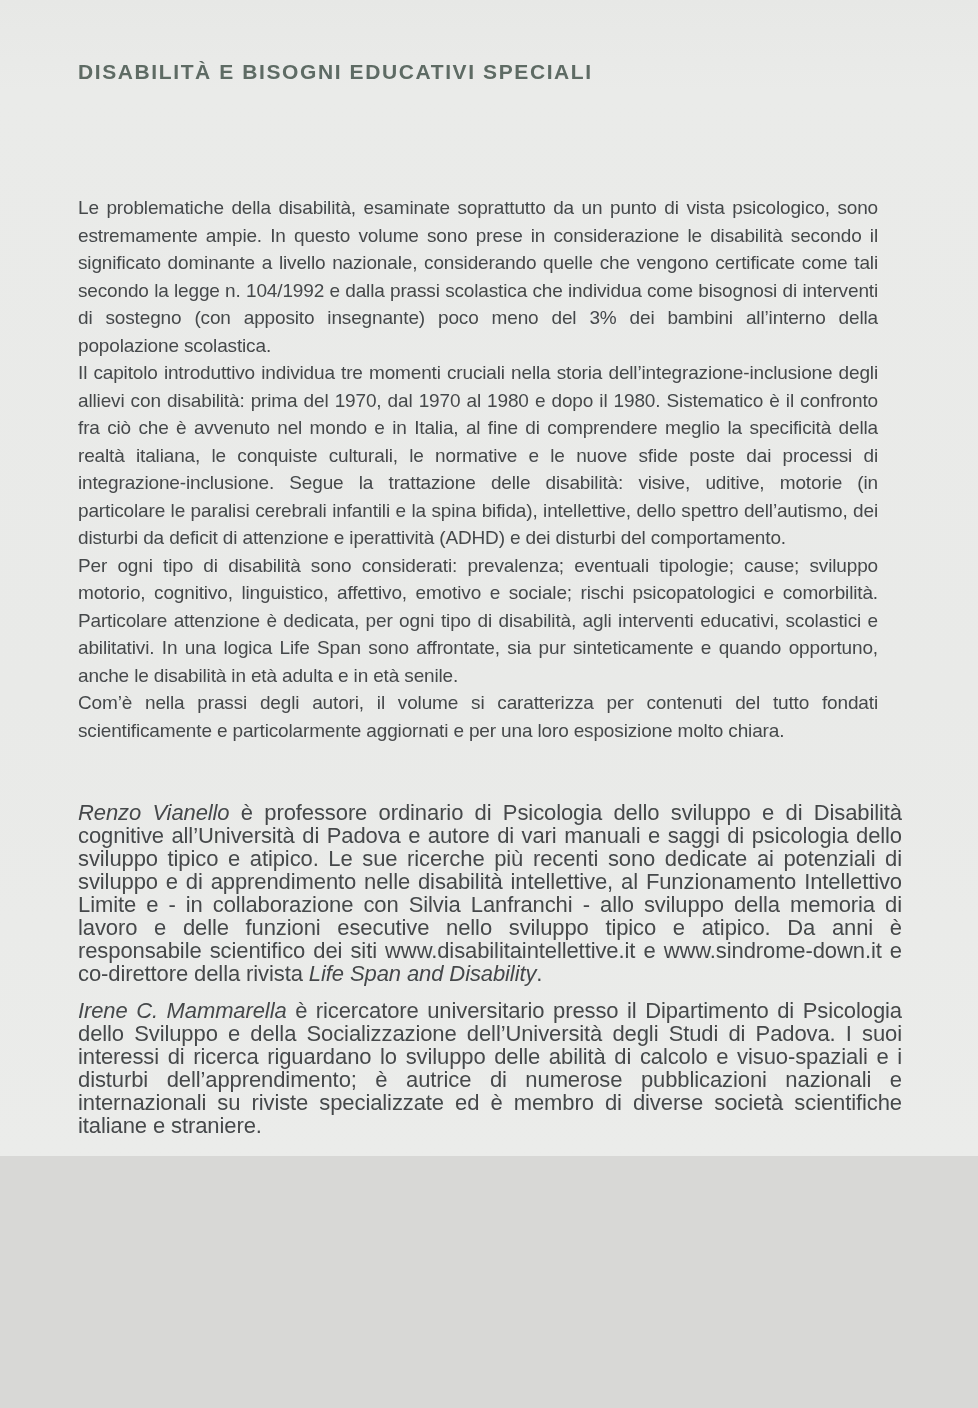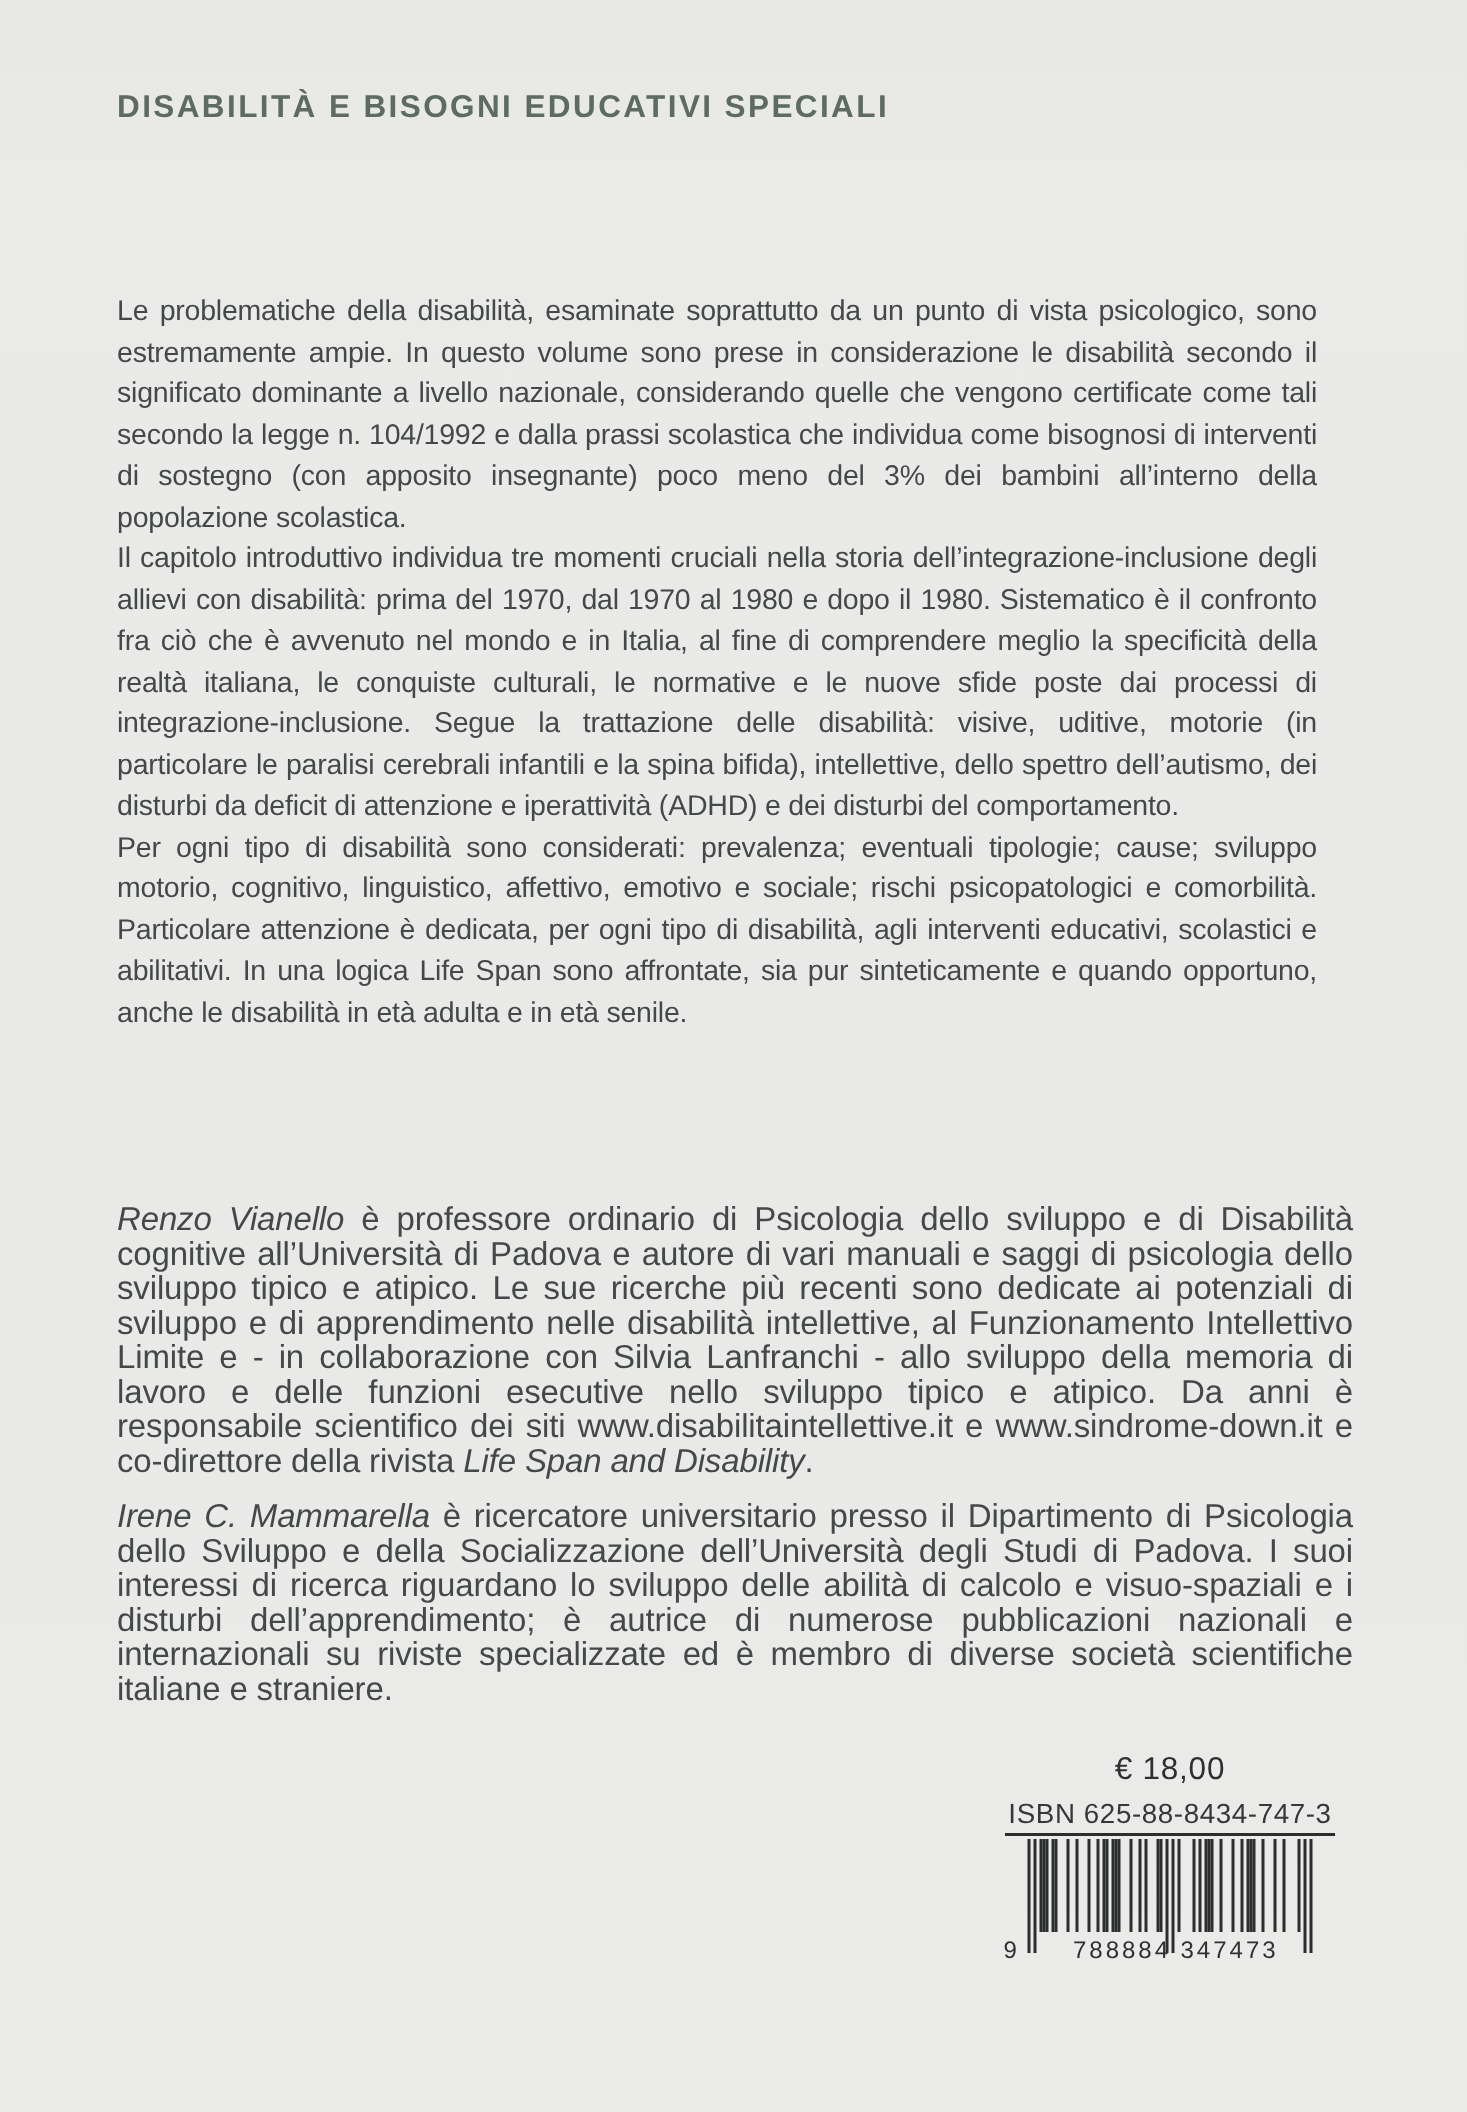--- a/index.html
+++ b/index.html
@@ -1,18 +1,18 @@
 <!DOCTYPE html>
 <html><head>
 <meta charset="utf-8">
 <style>
   html,body{margin:0;padding:0;background:#d8d8d6;}
   .cover{
     position:relative;
-    width:978px;height:1408px;
+    width:978px;height:1156px;
     margin:0 auto;
     background:#e9eae8;
     background-image:linear-gradient(180deg,#e7e8e6 0%,#eaebe9 8%,#e9eae8 60%,#ebecea 100%);
     overflow:hidden;
     font-family:"Liberation Sans",sans-serif;
     color:#47494b;
   }
   .series-title{
     position:absolute;left:78px;top:60px;
     font-size:21px;font-weight:bold;
@@ -81,20 +81,21 @@
 <body>
 
 <div class="cover">
 
   <div class="series-title">DISABILITÀ E BISOGNI EDUCATIVI SPECIALI</div>
 
   <div class="synopsis">
     <p>Le problematiche della disabilità, esaminate soprattutto da un punto di vista psicologico, sono estremamente ampie. In questo volume sono prese in considerazione le disabilità secondo il significato dominante a livello nazionale, considerando quelle che vengono certificate come tali secondo la legge n. 104/1992 e dalla prassi scolastica che individua come bisognosi di interventi di sostegno (con apposito insegnante) poco meno del 3% dei bambini all’interno della popolazione scolastica.</p>
     <p>Il capitolo introduttivo individua tre momenti cruciali nella storia dell’integrazione-inclusione degli allievi con disabilità: prima del 1970, dal 1970 al 1980 e dopo il 1980. Sistematico è il confronto fra ciò che è avvenuto nel mondo e in Italia, al fine di comprendere meglio la specificità della realtà italiana, le conquiste culturali, le normative e le nuove sfide poste dai processi di integrazione-inclusione. Segue la trattazione delle disabilità: visive, uditive, motorie (in particolare le paralisi cerebrali infantili e la spina bifida), intellettive, dello spettro dell’autismo, dei disturbi da deficit di attenzione e iperattività (ADHD) e dei disturbi del comportamento.</p>
     <p>Per ogni tipo di disabilità sono considerati: prevalenza; eventuali tipologie; cause; sviluppo motorio, cognitivo, linguistico, affettivo, emotivo e sociale; rischi psicopatologici e comorbilità. Particolare attenzione è dedicata, per ogni tipo di disabilità, agli interventi educativi, scolastici e abilitativi. In una logica Life Span sono affrontate, sia pur sinteticamente e quando opportuno, anche le disabilità in età adulta e in età senile.</p>
+    <p>Com’è nella prassi degli autori, il volume si caratterizza per contenuti del tutto fondati scientificamente e particolarmente aggiornati e per una loro esposizione molto chiara.</p>
   </div>
 
   <div class="bios">
     <p class="bio"><span class="author-name">Renzo Vianello</span><span> è professore ordinario di Psicologia dello sviluppo e di Disabilità cognitive all’Università di Padova e autore di vari manuali e saggi di psicologia dello sviluppo tipico e atipico. Le sue ricerche più recenti sono dedicate ai potenziali di sviluppo e di apprendimento nelle disabilità intellettive, al Funzionamento Intellettivo Limite e - in collaborazione con Silvia Lanfranchi - allo sviluppo della memoria di lavoro e delle funzioni esecutive nello sviluppo tipico e atipico. Da anni è responsabile scientifico dei siti www.disabilitaintellettive.it e www.sindrome-down.it e co-direttore della rivista </span><span class="journal-title">Life Span and Disability</span><span>.</span></p>
     <p class="bio"><span class="author-name">Irene C. Mammarella</span><span> è ricercatore universitario presso il Dipartimento di Psicologia dello Sviluppo e della Socializzazione dell’Università degli Studi di Padova. I suoi interessi di ricerca riguardano lo sviluppo delle abilità di calcolo e visuo-spaziali e i disturbi dell’apprendimento; è autrice di numerose pubblicazioni nazionali e internazionali su riviste specializzate ed è membro di diverse società scientifiche italiane e straniere.</span></p>
   </div>
 
   <div class="price-block">
     <div class="price">€ 18,00</div>
     <div>

